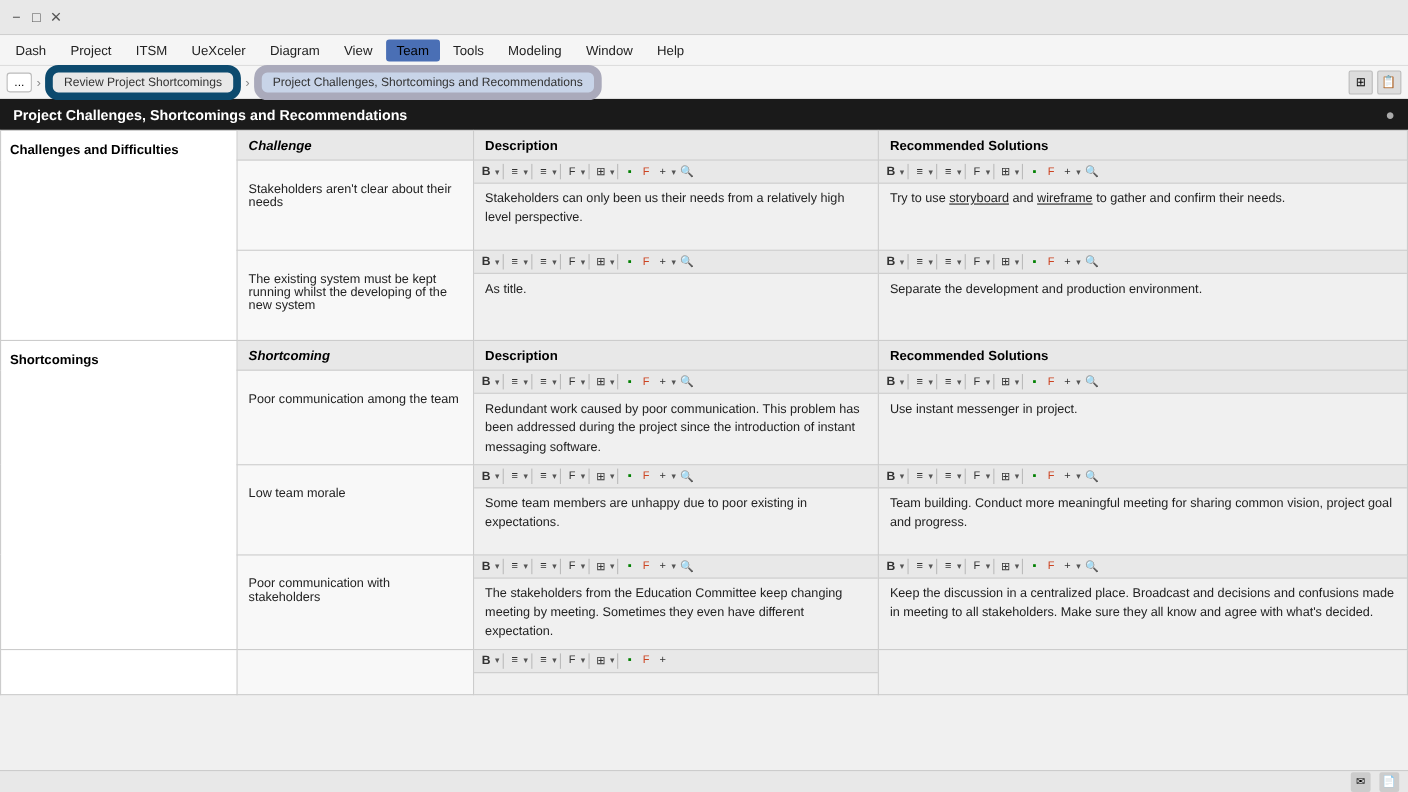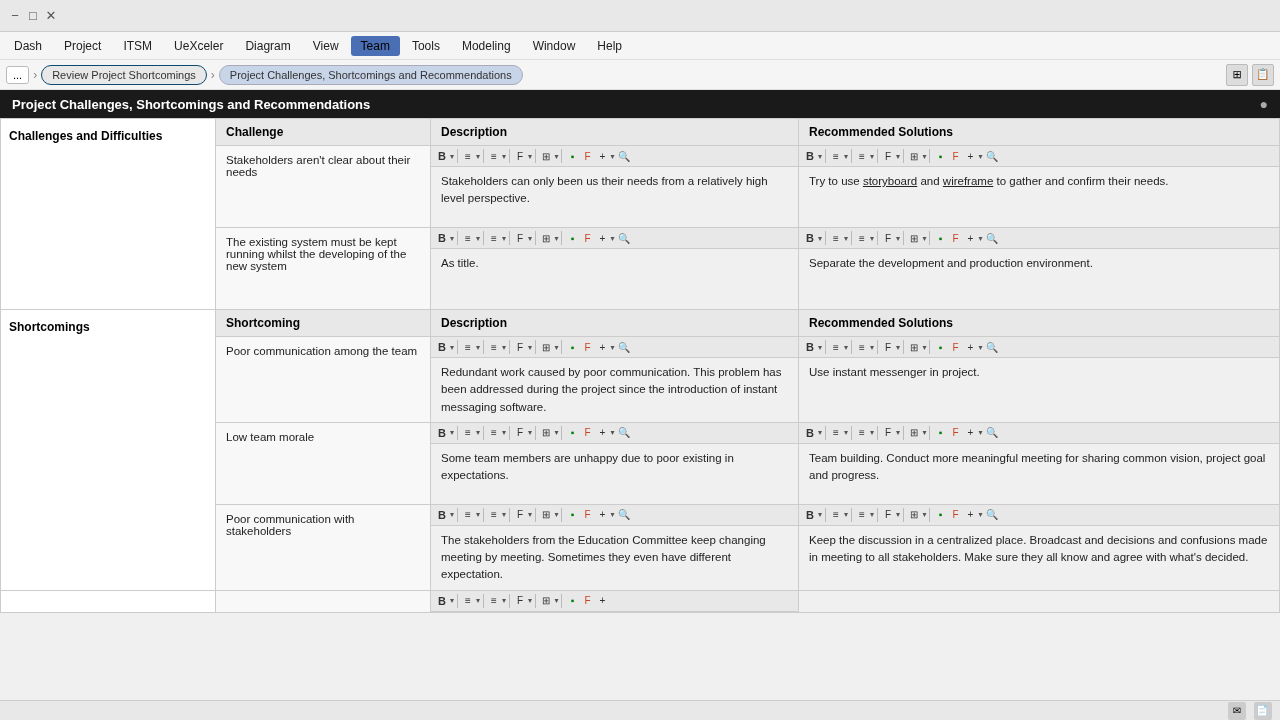--- a/index.html
+++ b/index.html
@@ -53,21 +53,21 @@
       padding: 2px 6px;
       border: 1px solid #bbb;
       border-radius: 3px;
       font-size: 11px;
       cursor: pointer;
       background: white;
     }
     .breadcrumb-item {
       padding: 3px 10px;
       background: #e8e8e8;
-      border: 1px solid #0c4a6e;
+      border: 7px solid #0c4a6e;
       border-radius: 12px;
       font-size: 11px;
       cursor: pointer;
       color: #333;
     }
     .breadcrumb-item.active {
       background: #c8d4e8;
       border-color: #aab;
     }
     .breadcrumb-arrow { color: #888; font-size: 12px; }
@@ -100,26 +100,26 @@
       border: 1px solid #ccc;
       background: white;
     }
     .col-header {
       background: #e8e8e8;
       padding: 6px 10px;
       font-weight: bold;
       font-size: 12px;
       border: 1px solid #ccc;
     }
-    .challenge-col { width: 215px; }
+    .challenge-col { width: 215px; font-style: italic; }
     .desc-col { width: 368px; }
     .rec-col { width: auto; }
 
     .challenge-cell {
-      padding: 8px 10px;
+      padding: 20px 10px;
       font-size: 11.5px;
       color: #222;
       background: #f8f8f8;
       vertical-align: middle;
       border: 1px solid #ccc;
       width: 215px;
     }
 
     .editor-cell {
       padding: 0;

